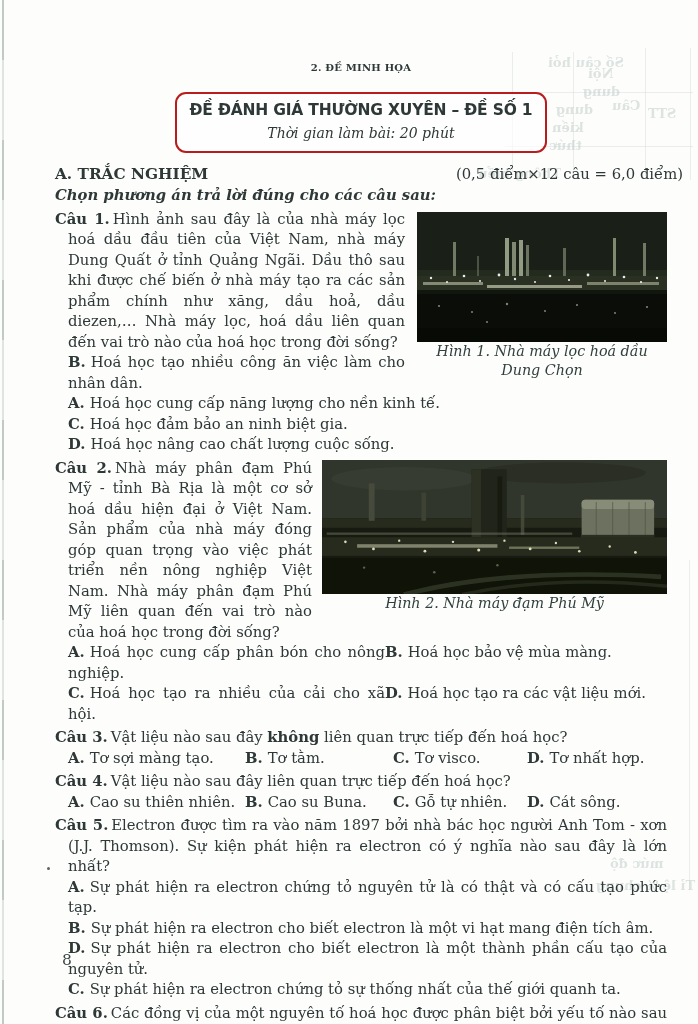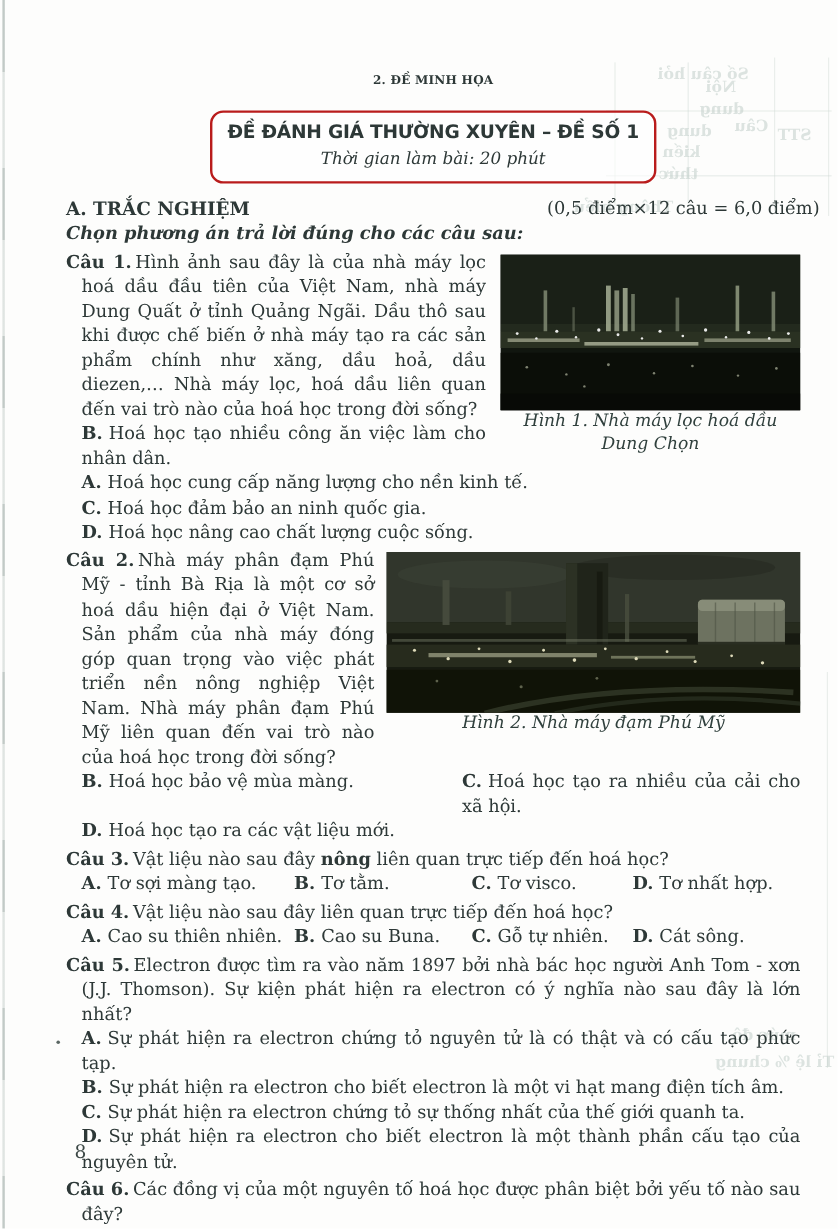--- a/index.html
+++ b/index.html
@@ -130,21 +130,21 @@
               <circle cx="70" cy="110" r="1"></circle>
           </g>
           <rect y="116" width="250" height="14" fill="#080a06"></rect>
         </svg>
         <div class="cap">Hình 1. Nhà máy lọc hoá dầu</div>
         <div class="cap">Dung Chọn</div>
       </div>
       <div class="qt"><b class="ql">Câu 1.</b><span>Hình ảnh sau đây là của nhà máy lọc hoá dầu đầu tiên của Việt Nam, nhà máy Dung Quất ở tỉnh Quảng Ngãi. Dầu thô sau khi được chế biến ở nhà máy tạo ra các sản phẩm chính như xăng, dầu hoả, dầu diezen,… Nhà máy lọc, hoá dầu liên quan đến vai trò nào của hoá học trong đời sống?</span></div>
       <div class="opt"><b class="ol">B.</b><span>Hoá học tạo nhiều công ăn việc làm cho nhân dân.</span></div>
       <div class="opt"><b class="ol">A.</b><span>Hoá học cung cấp năng lượng cho nền kinh tế.</span></div>
-      <div class="opt"><b class="ol">C.</b><span>Hoá học đảm bảo an ninh quốc gia.</span></div>
+      <div class="opt"><b class="ol">C.</b><span>Hoá học đảm bảo an ninh biệt gia.</span></div>
       <div class="opt"><b class="ol">D.</b><span>Hoá học nâng cao chất lượng cuộc sống.</span></div>
     </div>
 
     <div class="question">
       <div class="fig fig2">
         <svg viewBox="0 0 295 115" role="img">
           <rect width="295" height="115" fill="#171a11"></rect>
           <rect width="295" height="50" fill="#31362c"></rect>
           <ellipse cx="70" cy="16" rx="62" ry="10" fill="#3c4136" opacity=".5"></ellipse>
           <ellipse cx="205" cy="11" rx="72" ry="9" fill="#262a21" opacity=".6"></ellipse>
@@ -186,28 +186,29 @@
           <g fill="#bdc2a0" opacity=".45">
             <circle cx="36" cy="92" r="1"></circle>
               <circle cx="96" cy="96" r="1.1"></circle>
               <circle cx="150" cy="90" r="1"></circle>
           </g>
         </svg>
         <div class="cap">Hình 2. Nhà máy đạm Phú Mỹ</div>
       </div>
       <div class="qt"><b class="ql">Câu 2.</b><span>Nhà máy phân đạm Phú Mỹ - tỉnh Bà Rịa là một cơ sở hoá dầu hiện đại ở Việt Nam. Sản phẩm của nhà máy đóng góp quan trọng vào việc phát triển nền nông nghiệp Việt Nam. Nhà máy phân đạm Phú Mỹ liên quan đến vai trò nào của hoá học trong đời sống?</span></div>
       <div class="g2a">
+        <div class="opt o"><b class="ol">A.</b><span>Hoá học cung cấp phân bón cho nông nghiệp.</span></div>
         <div class="opt o"><b class="ol">B.</b><span>Hoá học bảo vệ mùa màng.</span></div>
         <div class="opt o"><b class="ol">C.</b><span>Hoá học tạo ra nhiều của cải cho xã hội.</span></div>
         <div class="opt o"><b class="ol">D.</b><span>Hoá học tạo ra các vật liệu mới.</span></div>
       </div>
     </div>
 
     <div class="question">
-      <div class="qt"><b class="ql">Câu 3.</b><span>Vật liệu nào sau đây </span><b>nông</b><span> liên quan trực tiếp đến hoá học?</span></div>
+      <div class="qt"><b class="ql">Câu 3.</b><span>Vật liệu nào sau đây </span><b>không</b><span> liên quan trực tiếp đến hoá học?</span></div>
       <div class="g4a">
         <div class="opt o"><b class="ol">A.</b><span>Tơ sợi màng tạo.</span></div>
         <div class="opt o"><b class="ol">B.</b><span>Tơ tằm.</span></div>
         <div class="opt o"><b class="ol">C.</b><span>Tơ visco.</span></div>
         <div class="opt o"><b class="ol">D.</b><span>Tơ nhất hợp.</span></div>
       </div>
     </div>
 
     <div class="question">
       <div class="qt"><b class="ql">Câu 4.</b><span>Vật liệu nào sau đây liên quan trực tiếp đến hoá học?</span></div>
@@ -216,22 +217,22 @@
         <div class="opt o"><b class="ol">B.</b><span>Cao su Buna.</span></div>
         <div class="opt o"><b class="ol">C.</b><span>Gỗ tự nhiên.</span></div>
         <div class="opt o"><b class="ol">D.</b><span>Cát sông.</span></div>
       </div>
     </div>
 
     <div class="question">
       <div class="qt"><b class="ql">Câu 5.</b><span>Electron được tìm ra vào năm 1897 bởi nhà bác học người Anh Tom - xơn (J.J. Thomson). Sự kiện phát hiện ra electron có ý nghĩa nào sau đây là lớn nhất?</span></div>
       <div class="opt"><b class="ol">A.</b><span>Sự phát hiện ra electron chứng tỏ nguyên tử là có thật và có cấu tạo phức tạp.</span></div>
       <div class="opt"><b class="ol">B.</b><span>Sự phát hiện ra electron cho biết electron là một vi hạt mang điện tích âm.</span></div>
+      <div class="opt"><b class="ol">D.</b><span>Sự phát hiện ra electron cho biết electron là một thành phần cấu tạo của nguyên tử.</span></div>
       <div class="opt"><b class="ol">C.</b><span>Sự phát hiện ra electron chứng tỏ sự thống nhất của thế giới quanh ta.</span></div>
-      <div class="opt"><b class="ol">D.</b><span>Sự phát hiện ra electron cho biết electron là một thành phần cấu tạo của nguyên tử.</span></div>
     </div>
 
     <div class="question">
       <div class="qt"><b class="ql">Câu 6.</b><span>Các đồng vị của một nguyên tố hoá học được phân biệt bởi yếu tố nào sau đây?</span></div>
       <div class="g2b">
         <div class="opt o"></div>
         <div class="opt o"></div>
 
       </div>
     </div>

